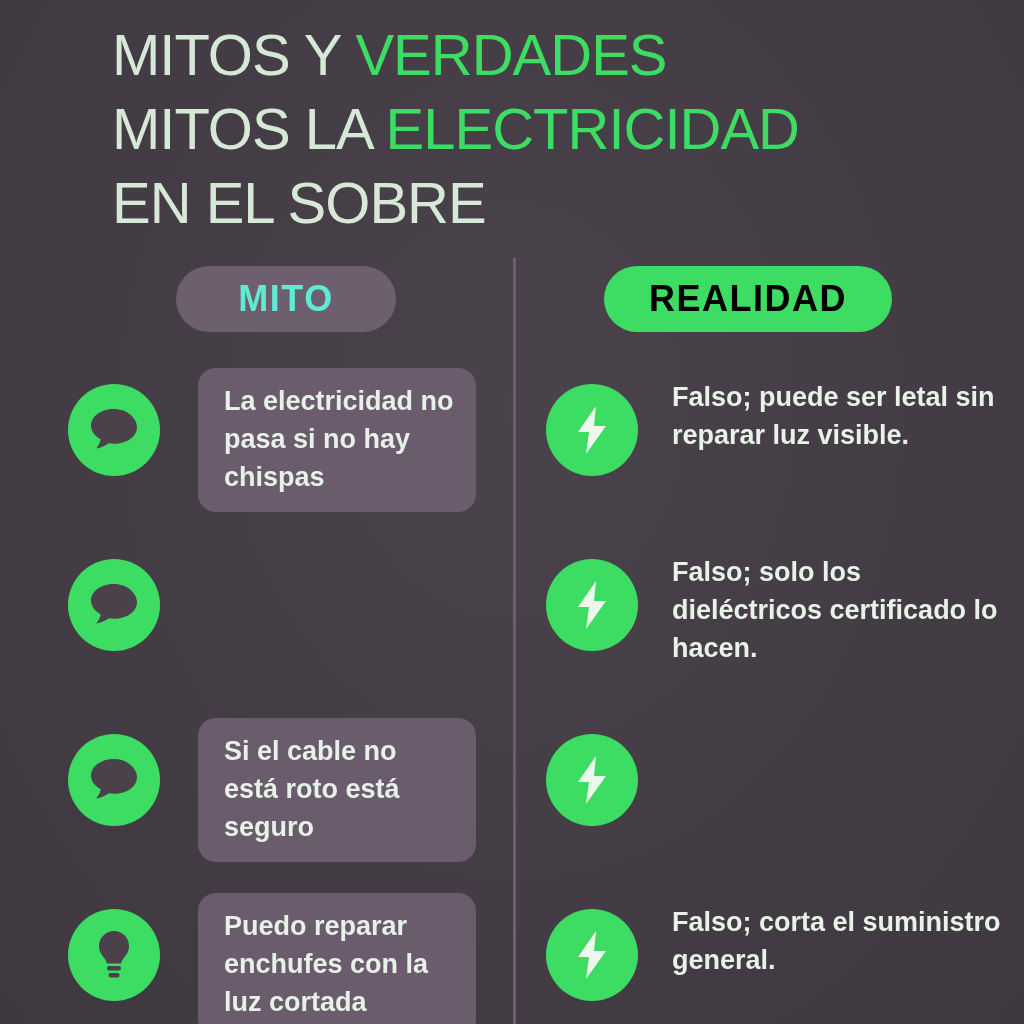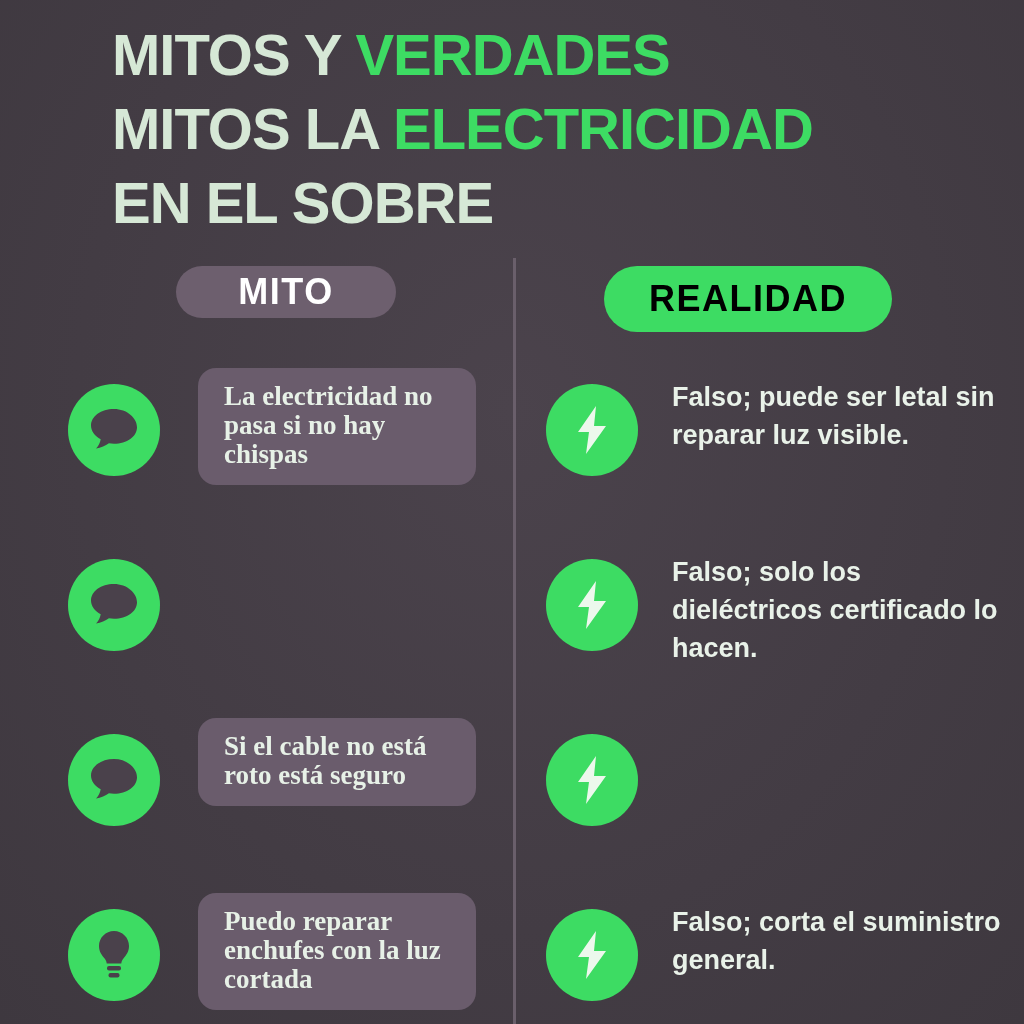--- a/index.html
+++ b/index.html
@@ -18,21 +18,21 @@
   }
 
   
   .title {
     position: absolute;
     left: 112px;
     top: 18px;
     width: 860px;
   }
   .title-line {
-    font-weight: bold;
+    font-weight: normal;
     font-size: 58px;
     line-height: 74px;
     letter-spacing: -1px;
     color: #d6e8d6;
     white-space: nowrap;
   }
   .hl { color: #3ddc63; }
 
   
   .pill {
@@ -41,23 +41,23 @@
     align-items: center;
     justify-content: center;
     border-radius: 40px;
     font-weight: bold;
     letter-spacing: 1.5px;
   }
   .pill-mito {
     left: 176px;
     top: 266px;
     width: 220px;
-    height: 52px;
+    height: 66px;
     background: #6d5f6e;
-    color: #ffffff;
+    color: #5eead4;
     font-size: 36px;
   }
   .pill-realidad {
     left: 604px;
     top: 266px;
     width: 288px;
     height: 66px;
     background: #3ddc63;
     color: #000000;
     font-size: 36px;
@@ -107,23 +107,22 @@
     left: 198px;
     top: 8px;
     width: 278px;
     background: #6a5c6c;
     border-radius: 18px;
     padding: 14px 20px 16px 26px;
   }
   .myth-text {
     color: #e7f1e7;
     font-size: 27px;
-    line-height: 29px;
+    line-height: 38px;
     font-weight: bold;
-    font-family: Liberation Serif, serif;
   }
 
   
   .reality-text {
     position: absolute;
     left: 672px;
     top: 18px;
     width: 330px;
     color: #e9f2e9;
     font-size: 27px;

